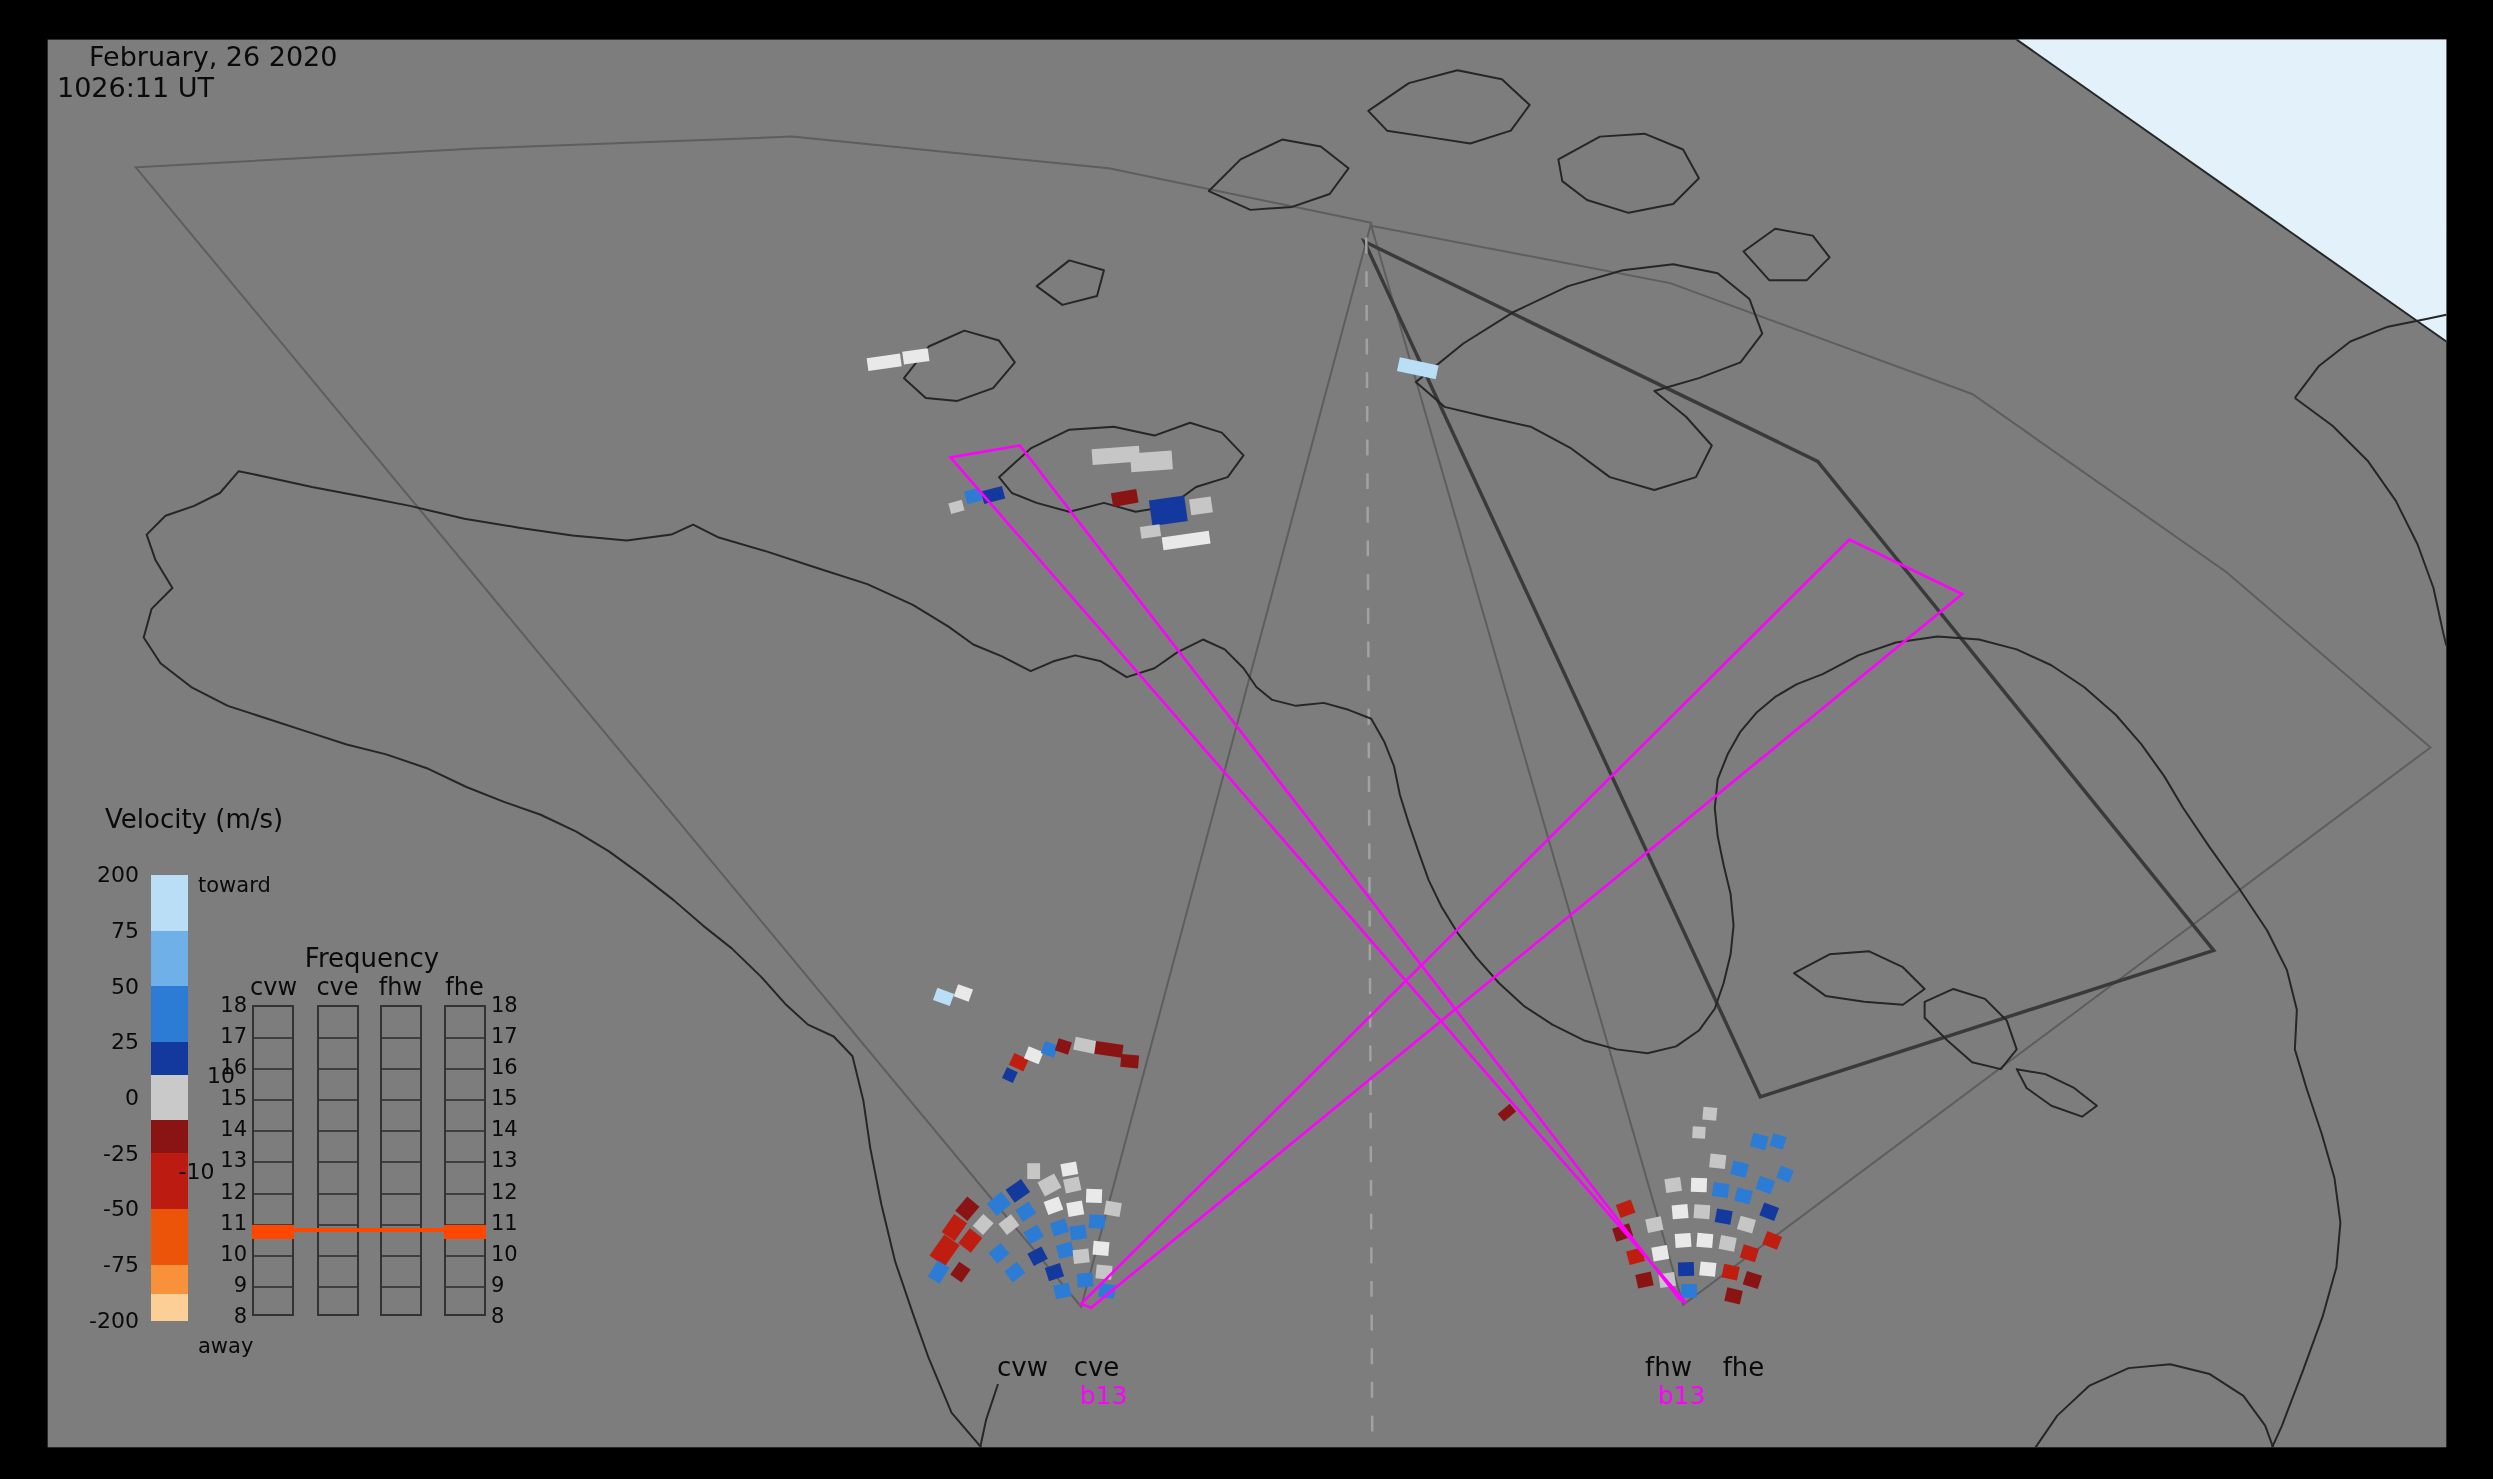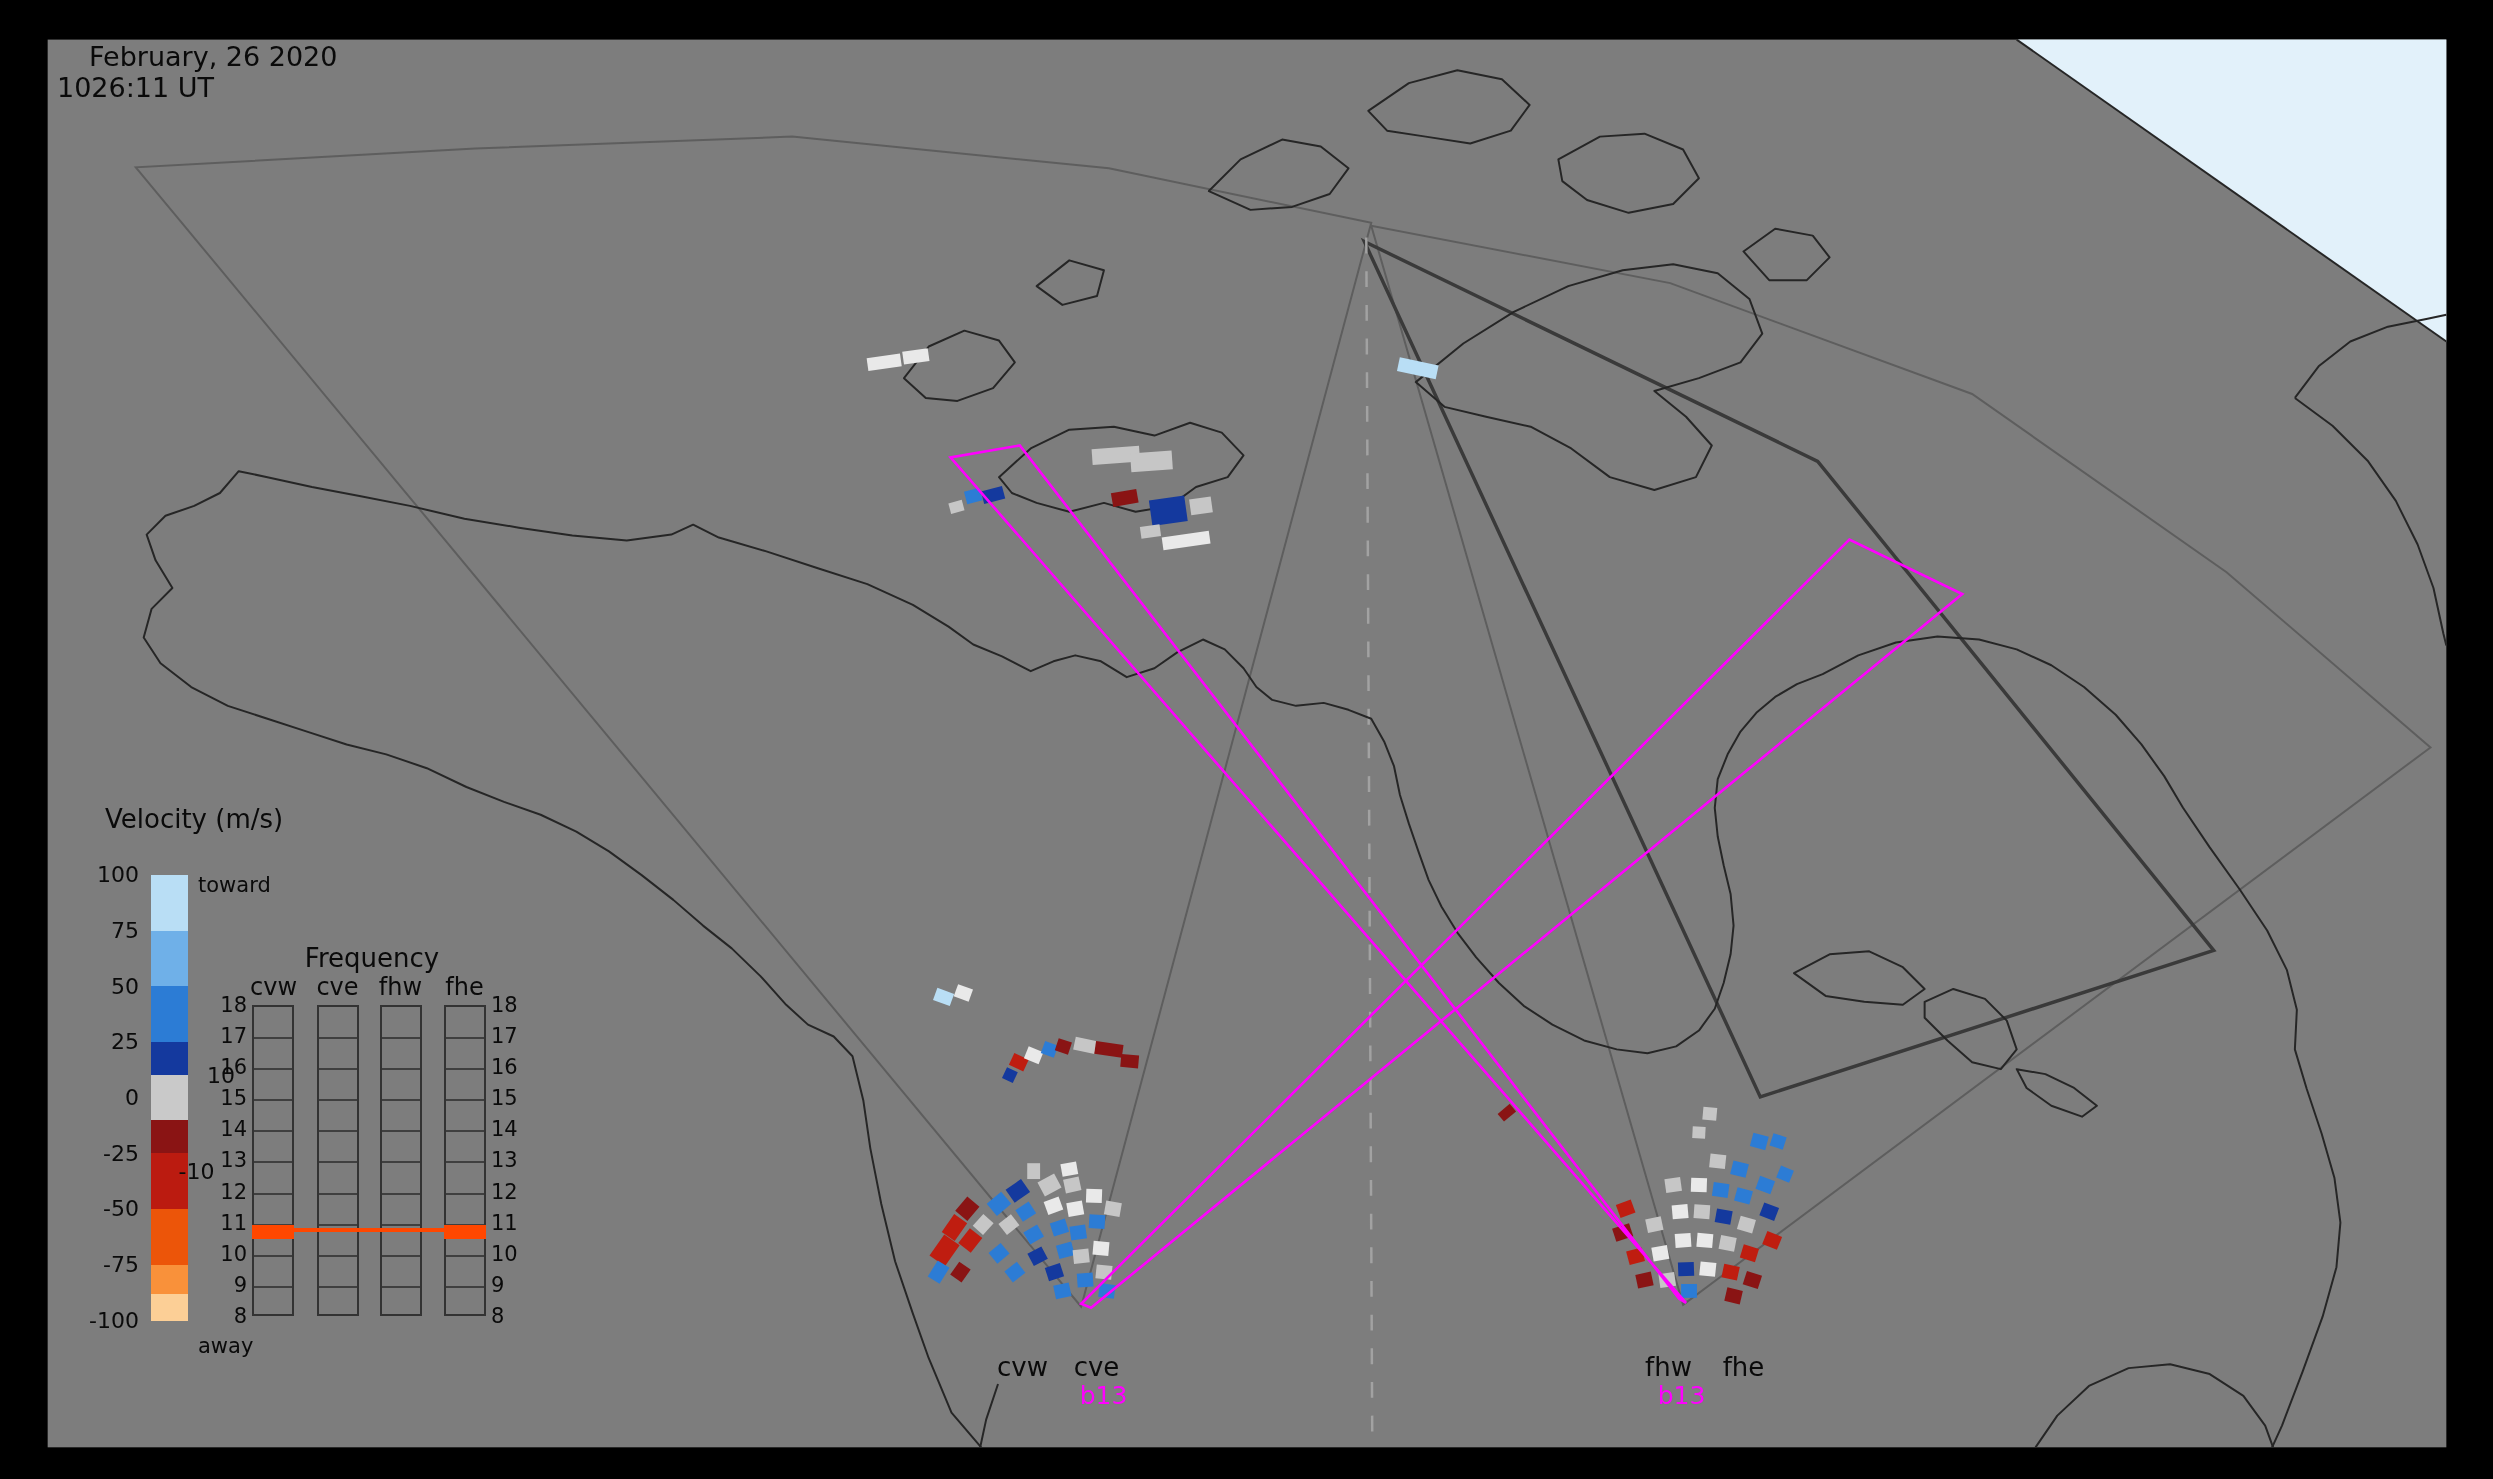--- a/index.html
+++ b/index.html
@@ -180,29 +180,29 @@
         <div class="cb-seg" style="position: absolute; left: 0px; width: 100%; top: 111px; height: 56px; background: rgb(44, 124, 213);"></div>
         <div class="cb-seg" style="position: absolute; left: 0px; width: 100%; top: 167px; height: 33px; background: rgb(20, 57, 158);"></div>
         <div class="cb-seg" style="position: absolute; left: 0px; width: 100%; top: 200px; height: 45px; background: rgb(201, 201, 201);"></div>
         <div class="cb-seg" style="position: absolute; left: 0px; width: 100%; top: 245px; height: 33px; background: rgb(138, 20, 20);"></div>
         <div class="cb-seg" style="position: absolute; left: 0px; width: 100%; top: 278px; height: 56px; background: rgb(187, 27, 16);"></div>
         <div class="cb-seg" style="position: absolute; left: 0px; width: 100%; top: 334px; height: 56px; background: rgb(236, 85, 9);"></div>
         <div class="cb-seg" style="position: absolute; left: 0px; width: 100%; top: 390px; height: 29px; background: rgb(249, 145, 58);"></div>
         <div class="cb-seg" style="position: absolute; left: 0px; width: 100%; top: 419px; height: 27px; background: rgb(252, 207, 150);"></div>
       </div>
     <div class="overlay" id="vel-ticks">
-        <div class="vel-tick" style="position: absolute; left: 48px; width: 91px; top: 862px; text-align: right;">100</div>
+        <div class="vel-tick" style="position: absolute; left: 48px; width: 91px; top: 862px; text-align: right;">200</div>
         <div class="vel-tick" style="position: absolute; left: 48px; width: 91px; top: 918px; text-align: right;">75</div>
         <div class="vel-tick" style="position: absolute; left: 48px; width: 91px; top: 974px; text-align: right;">50</div>
         <div class="vel-tick" style="position: absolute; left: 48px; width: 91px; top: 1029px; text-align: right;">25</div>
         <div class="vel-tick" style="position: absolute; left: 48px; width: 91px; top: 1085px; text-align: right;">0</div>
         <div class="vel-tick" style="position: absolute; left: 48px; width: 91px; top: 1141px; text-align: right;">-25</div>
         <div class="vel-tick" style="position: absolute; left: 48px; width: 91px; top: 1196px; text-align: right;">-50</div>
         <div class="vel-tick" style="position: absolute; left: 48px; width: 91px; top: 1252px; text-align: right;">-75</div>
-        <div class="vel-tick" style="position: absolute; left: 48px; width: 91px; top: 1308px; text-align: right;">-100</div>
+        <div class="vel-tick" style="position: absolute; left: 48px; width: 91px; top: 1308px; text-align: right;">-200</div>
         <div class="vel-thresh" style="position: absolute; left: 158px; width: 77px; top: 1063px; text-align: right;">10</div>
         <div class="vel-thresh" style="position: absolute; left: 158px; width: 77px; top: 1159px; text-align: center;">-10</div>
       </div>
 
     <div class="freq-title">Frequency</div>
     <div class="overlay" id="freq-panel">
         <div class="freq-header" style="position: absolute; left: 242px; width: 63px; top: 974px; text-align: center;">cvw</div>
         <div class="freq-box" style="position: absolute; left: 252px; top: 1005px; width: 42px; height: 311px;">
           <div class="freq-grid" style="position: absolute; left: 0px; right: 0px; top: 279px; height: 2px; background: rgb(63, 63, 63);"></div>
           <div class="freq-grid" style="position: absolute; left: 0px; right: 0px; top: 248px; height: 2px; background: rgb(63, 63, 63);"></div>

